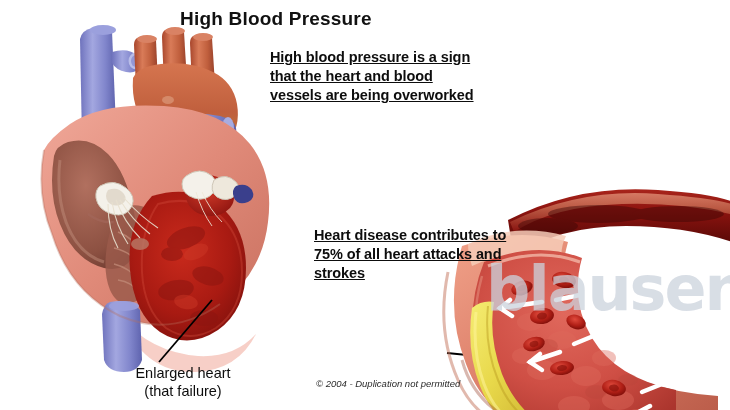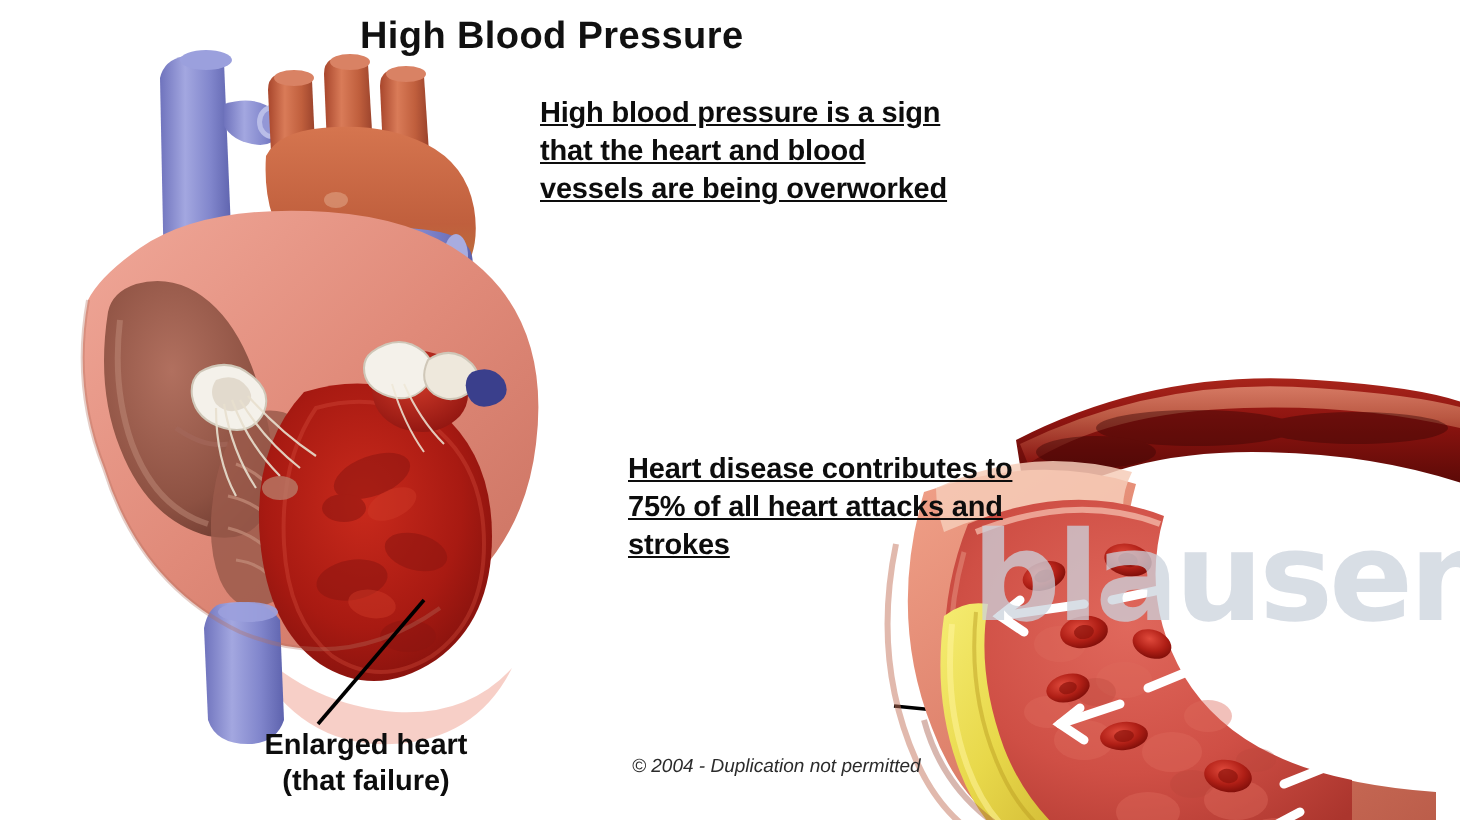--- a/index.html
+++ b/index.html
@@ -16,21 +16,21 @@
     font-size:14.5px;line-height:19px;font-weight:bold;color:#0d0d0d;
     letter-spacing:-.1px;
     text-decoration:underline;
   }
   #para1{top:48px;}
   #para2{top:146px;}
   #para3{top:226px;margin-left:44px;}
 
   #enlarged-label{
     position:absolute;left:88px;top:364px;width:190px;text-align:center;
-    font-size:14.5px;line-height:18px;font-weight:bold;color:#0d0d0d;
+    font-size:14.5px;line-height:18px;font-weight:normal;color:#0d0d0d;
   }
   #athero-label{
     position:absolute;left:345px;top:340px;
     font-size:14.5px;font-weight:bold;color:#0d0d0d;
   }
   #copyright{
     position:absolute;left:316px;top:378px;
     font-size:9.5px;color:#2b2b2b;font-weight:normal;font-style:italic;
   }
   #watermark{

